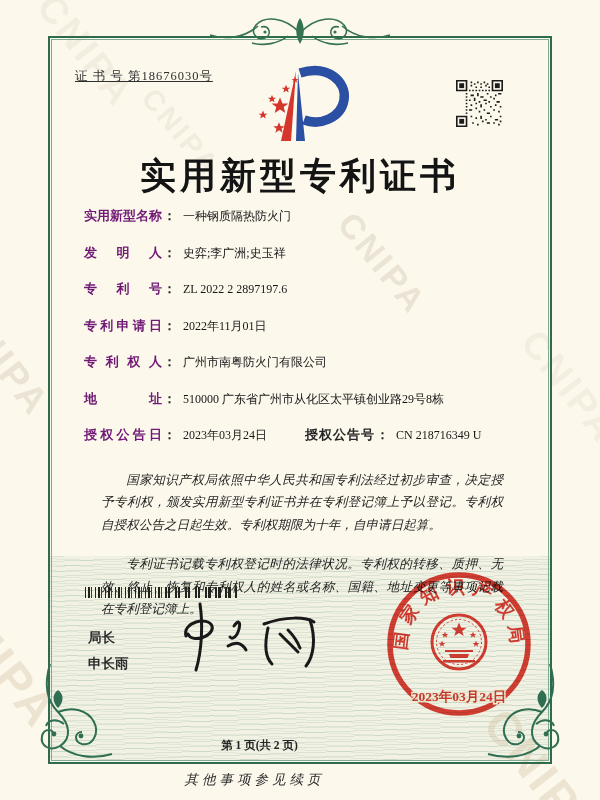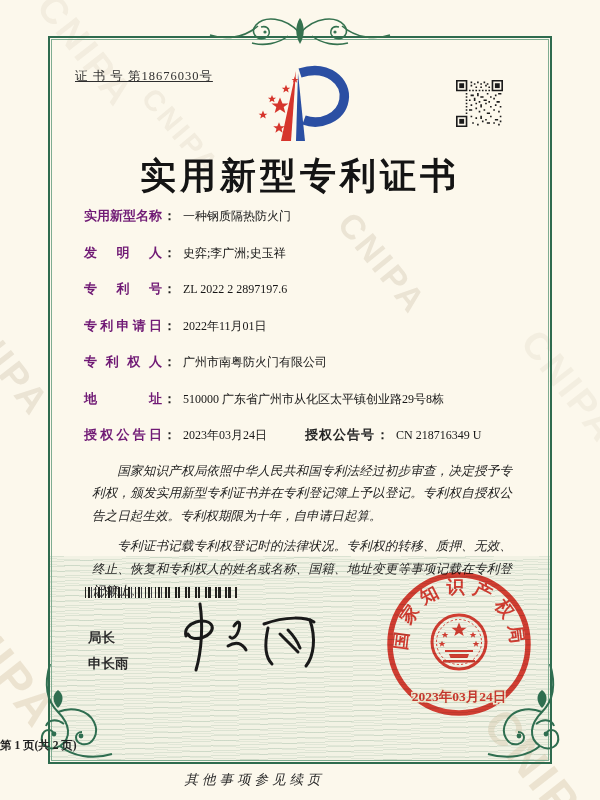--- a/index.html
+++ b/index.html
@@ -58,41 +58,41 @@
   .fcolon{display:inline-block;margin:0 7px 0 1px;font-weight:600;}
   .fvalue{font-size:12px;color:#161616;font-weight:500;}
   .pair2{margin-left:38px;}
   .flabel2{font-weight:600;letter-spacing:1px;color:#252525;}
 
   .paras{
     position:absolute;left:84px;top:452px;width:436px;
     font-size:12.6px;line-height:1.78;font-style:italic;font-weight:500;color:#1e1e1e;
     text-align:justify;
   }
-  .paras p{margin:8px;text-indent:2em;}
+  .paras p{margin:17px;text-indent:2em;}
 
   .barcode{
     position:absolute;left:85px;top:587px;width:153px;height:11px;
     background:repeating-linear-gradient(90deg,
       #23221f 0px,#23221f 1.5px, rgba(0,0,0,0) 1.5px, rgba(0,0,0,0) 3px,
       #23221f 3px,#23221f 5.5px, rgba(0,0,0,0) 5.5px, rgba(0,0,0,0) 6.5px,
       #3a3a40 6.5px,#3a3a40 7.5px, rgba(0,0,0,0) 7.5px, rgba(0,0,0,0) 10px);
   }
 
   .signer{
     position:absolute;left:88px;top:626px;
     font-family:Liberation Mono, monospace;
     font-size:13.5px;font-weight:600;color:#2b2b2b;line-height:26px;
   }
   .signature{position:absolute;left:168px;top:596px;}
 
   .seal{position:absolute;left:383px;top:568px;z-index:6;mix-blend-mode:multiply;opacity:0.95;}
 
   .page-info{
-    position:absolute;left:0;top:738px;width:519px;
+    position:absolute;left:0;top:738px;width:519px;text-align:center;
     font-size:11.5px;font-weight:600;color:#242424;z-index:4;
   }
   .footer-note{
     position:absolute;left:0;top:771px;width:509px;text-align:center;
     font-size:13.5px;letter-spacing:4px;color:#2c2c2c;font-style:italic;font-weight:500;
   }
 </style>
 </head>
 <body>
 

